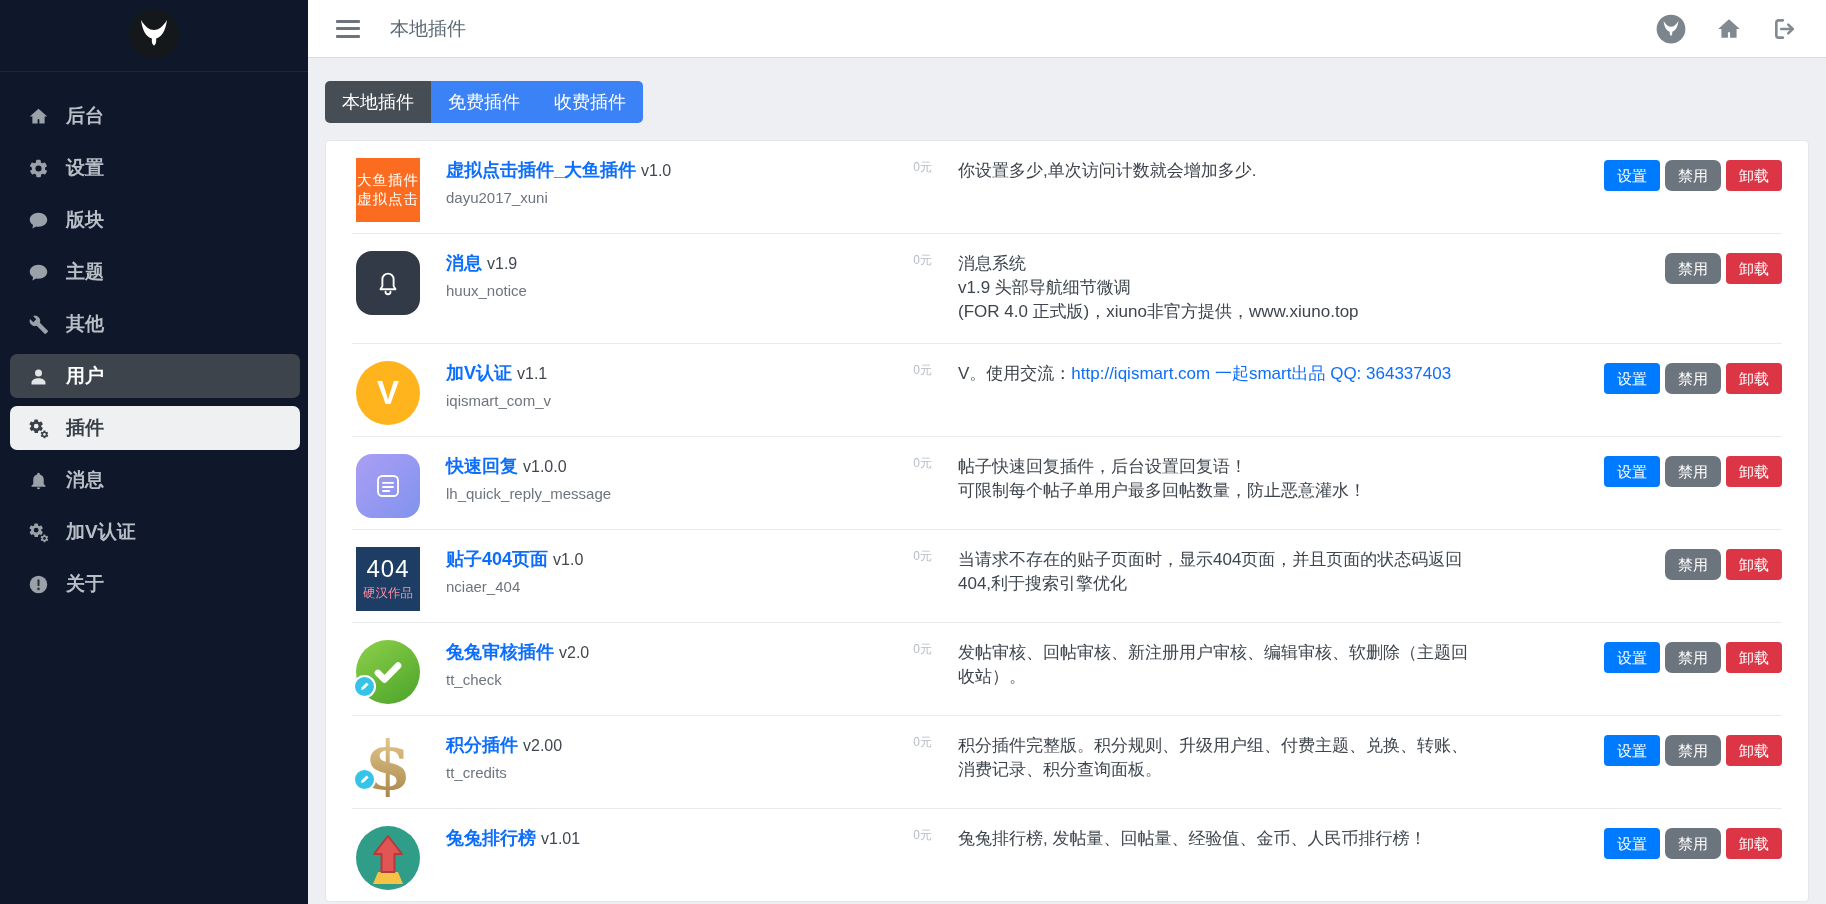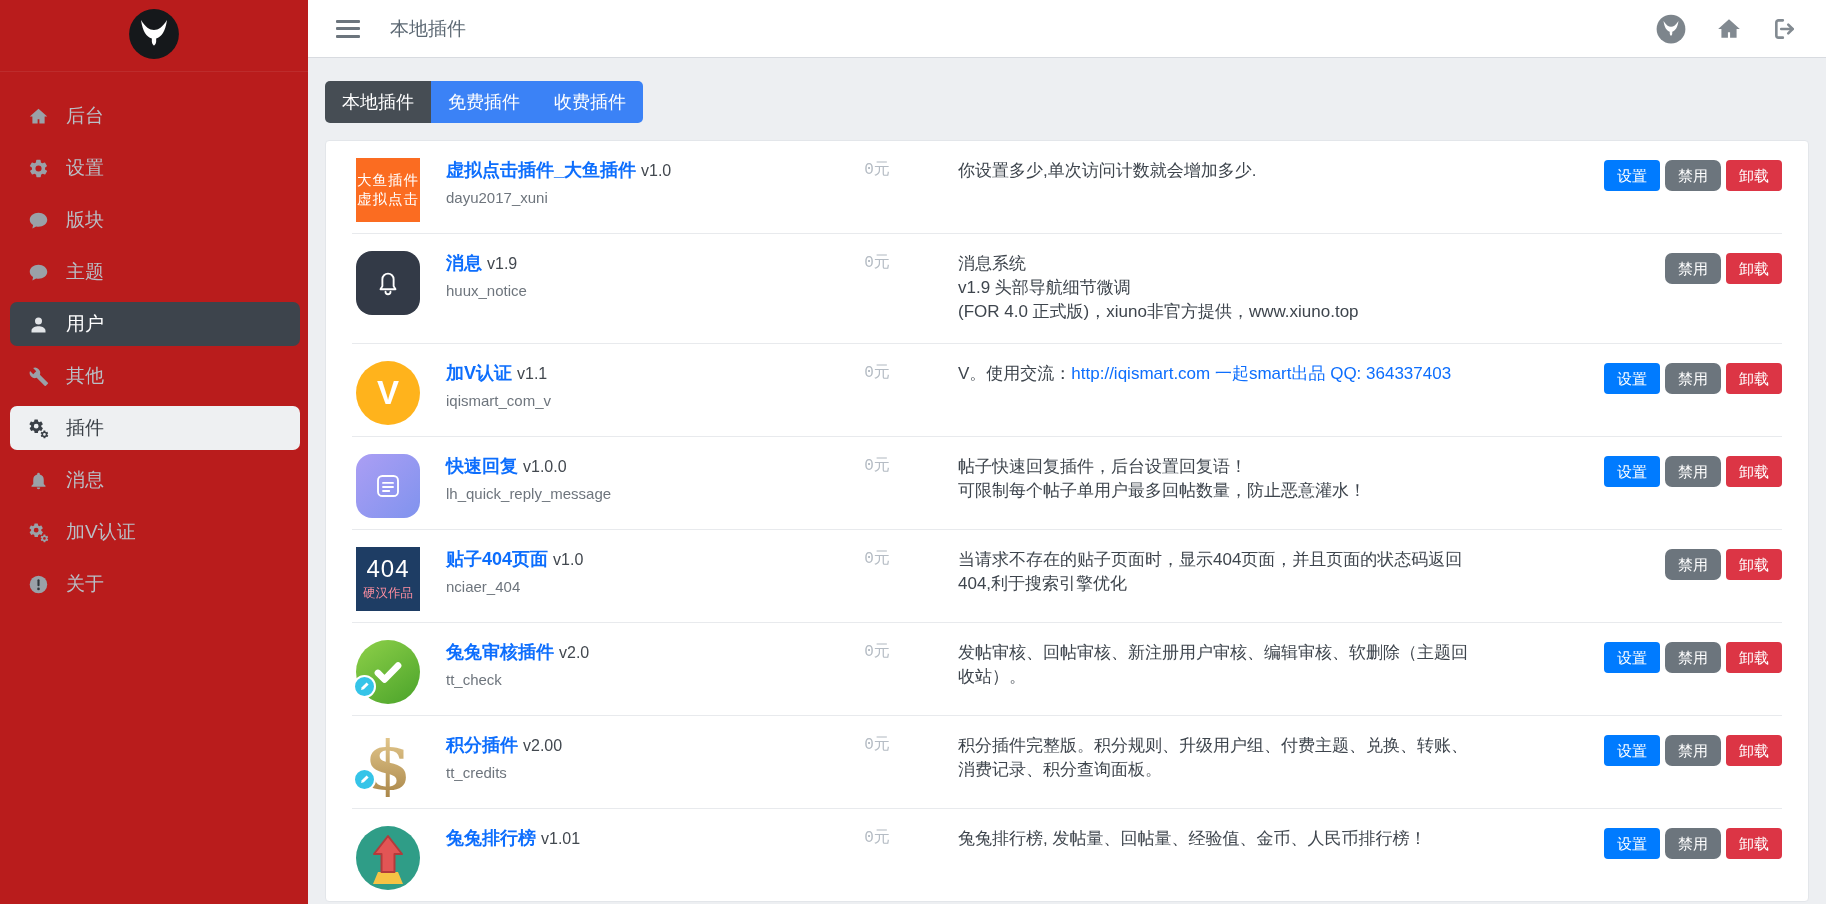--- a/index.html
+++ b/index.html
@@ -2,21 +2,21 @@
 <html><head>
 <meta charset="utf-8">
 <style>
   * { box-sizing: border-box; margin: 0; padding: 0; }
   html,body { width:1826px; height:904px; overflow:hidden; }
   body {
     font-family: "Liberation Sans", "DejaVu Sans", sans-serif;
     background:#edeff2; display:flex; font-size:16px; color:#3e454d;
   }
   
-  .sidebar { width:308px; min-width:308px; background:#b91c1c; height:904px; display:flex; flex-direction:column; }
+  .sidebar { width:308px; min-width:308px; background:#0f172a; height:904px; display:flex; flex-direction:column;font-weight:bold; }
   .logo-area { height:72px; display:flex; align-items:center; justify-content:center; border-bottom:1px solid rgba(255,255,255,.07); }
   .nav { padding-top:18px; display:flex; flex-direction:column; }
   .nav-item { display:flex; align-items:center; gap:17px; height:44px; margin:4px 8px 4px 10px;
     padding-left:18px; border-radius:7px; color:#b9bfc6; cursor:pointer; font-size:19px; }
   .nav-item svg { width:21px; height:21px; flex:0 0 21px; fill:#9aa1a8; }
   .nav-item.hover { background:#3d444c; color:#fff; }
   .nav-item.hover svg { fill:#e2e5e8; }
   .nav-item.active { background:#eef0f2; color:#3a4047; }
   .nav-item.active svg { fill:#3a4047; }
   
@@ -37,21 +37,21 @@
   .card { background:#fff; border:1px solid #e3e6ea; border-radius:4px; margin-top:17px; padding:0 26px; }
   .plugin-row { display:grid; grid-template-columns:64px 350px 110px 620px 1fr; column-gap:26px;
     padding:17px 0 19px 4px; border-bottom:1px solid #e8eaed; align-items:start; }
   .plugin-row:last-child { border-bottom:none; }
   .p-icon { width:64px; height:56px; position:relative; }
   .tile { width:64px; height:64px; display:flex; flex-direction:column; align-items:center; justify-content:center; overflow:hidden; }
   .p-title { font-size:18px; }
   .p-name { color:#0d6efd; font-weight:bold; text-decoration:none; }
   .p-version { color:#42484f; font-size:16px; margin-left:5px; }
   .p-id { color:#6e757d; font-size:15px; margin-top:7px; }
-  .p-price { color:#b5bcc4; font-size:16px; text-align:center; padding-top:1px;font-family:Liberation Mono, monospace; }
+  .p-price { color:#b5bcc4; font-size:12px; text-align:right; padding-top:1px; }
   .p-desc { font-size:17px; line-height:24px; color:#3e454d; padding-top:1px; }
   .p-desc a { color:#0d6efd; text-decoration:none; }
   .p-actions { display:flex; gap:5px; justify-self:end; padding-top:2px; }
   .btn { border:none; border-radius:4px; color:#fff; font-size:15px; padding:8px 13px; cursor:pointer;
     font-family:inherit; line-height:1; }
   .btn-primary { background:#007bff; }
   .btn-secondary { background:#6c757d;border-radius:7px; }
   .btn-danger { background:#dc3545; }
   
   .tile-dayu { background:#fb6c21; color:#fff; font-size:14.5px; line-height:19px; letter-spacing:1px; }
@@ -99,31 +99,31 @@
           <path d="M12 3C6.5 3 2 6.6 2 11c0 2.5 1.5 4.7 3.8 6.1L5 21l4.3-2.2c.9.2 1.8.3 2.7.3 5.5 0 10-3.6 10-8S17.5 3 12 3z"></path>
         </svg>
       <span>版块</span>
     </div>
     <div class="nav-item">
       <svg viewBox="0 0 24 24">
           <path d="M12 3C6.5 3 2 6.6 2 11c0 2.5 1.5 4.7 3.8 6.1L5 21l4.3-2.2c.9.2 1.8.3 2.7.3 5.5 0 10-3.6 10-8S17.5 3 12 3z"></path>
         </svg>
       <span>主题</span>
     </div>
+    <div class="nav-item">
+      <svg viewBox="0 0 24 24">
+          <path d="M22.7 19l-9.1-9.1a6 6 0 0 0-7.8-7.6L9.4 6 6 9.4 2.3 5.7a6 6 0 0 0 7.6 7.8l9.1 9.1a1 1 0 0 0 1.4 0l2.3-2.3a1 1 0 0 0 0-1.4z"></path>
+        </svg>
+      <span>其他</span>
+    </div>
     <div class="nav-item hover">
       <svg viewBox="0 0 24 24">
           <path d="M12 12a4 4 0 1 0-4-4 4 4 0 0 0 4 4zm0 2c-3.3 0-8 1.7-8 5v2h16v-2c0-3.3-4.7-5-8-5z"></path>
         </svg>
       <span>用户</span>
-    </div>
-    <div class="nav-item">
-      <svg viewBox="0 0 24 24">
-          <path d="M22.7 19l-9.1-9.1a6 6 0 0 0-7.8-7.6L9.4 6 6 9.4 2.3 5.7a6 6 0 0 0 7.6 7.8l9.1 9.1a1 1 0 0 0 1.4 0l2.3-2.3a1 1 0 0 0 0-1.4z"></path>
-        </svg>
-      <span>其他</span>
     </div>
     <div class="nav-item active">
       <svg viewBox="0 0 24 24">
           <g transform="scale(0.78)">
             <path d="M19.4 13a7.5 7.5 0 0 0 .1-1 7.5 7.5 0 0 0-.1-1l2.1-1.6a.5.5 0 0 0 .1-.6l-2-3.5a.5.5 0 0 0-.6-.2l-2.5 1a7.7 7.7 0 0 0-1.7-1l-.4-2.6a.5.5 0 0 0-.5-.4h-4a.5.5 0 0 0-.5.4l-.4 2.6a7.7 7.7 0 0 0-1.7 1l-2.5-1a.5.5 0 0 0-.6.2l-2 3.5a.5.5 0 0 0 .1.6L4.6 11a7.5 7.5 0 0 0-.1 1 7.5 7.5 0 0 0 .1 1l-2.1 1.6a.5.5 0 0 0-.1.6l2 3.5a.5.5 0 0 0 .6.2l2.5-1a7.7 7.7 0 0 0 1.7 1l.4 2.6a.5.5 0 0 0 .5.4h4a.5.5 0 0 0 .5-.4l.4-2.6a7.7 7.7 0 0 0 1.7-1l2.5 1a.5.5 0 0 0 .6-.2l2-3.5a.5.5 0 0 0-.1-.6zM12 15.5A3.5 3.5 0 1 1 15.5 12 3.5 3.5 0 0 1 12 15.5z"></path>
           </g>
           <g transform="translate(13.5,13.5) scale(0.44)">
             <path d="M19.4 13a7.5 7.5 0 0 0 .1-1 7.5 7.5 0 0 0-.1-1l2.1-1.6a.5.5 0 0 0 .1-.6l-2-3.5a.5.5 0 0 0-.6-.2l-2.5 1a7.7 7.7 0 0 0-1.7-1l-.4-2.6a.5.5 0 0 0-.5-.4h-4a.5.5 0 0 0-.5.4l-.4 2.6a7.7 7.7 0 0 0-1.7 1l-2.5-1a.5.5 0 0 0-.6.2l-2 3.5a.5.5 0 0 0 .1.6L4.6 11a7.5 7.5 0 0 0-.1 1 7.5 7.5 0 0 0 .1 1l-2.1 1.6a.5.5 0 0 0-.1.6l2 3.5a.5.5 0 0 0 .6.2l2.5-1a7.7 7.7 0 0 0 1.7 1l.4 2.6a.5.5 0 0 0 .5.4h4a.5.5 0 0 0 .5-.4l.4-2.6a7.7 7.7 0 0 0 1.7-1l2.5 1a.5.5 0 0 0 .6-.2l2-3.5a.5.5 0 0 0-.1-.6zM12 15.5A3.5 3.5 0 1 1 15.5 12 3.5 3.5 0 0 1 12 15.5z"></path>
           </g>
         </svg>

